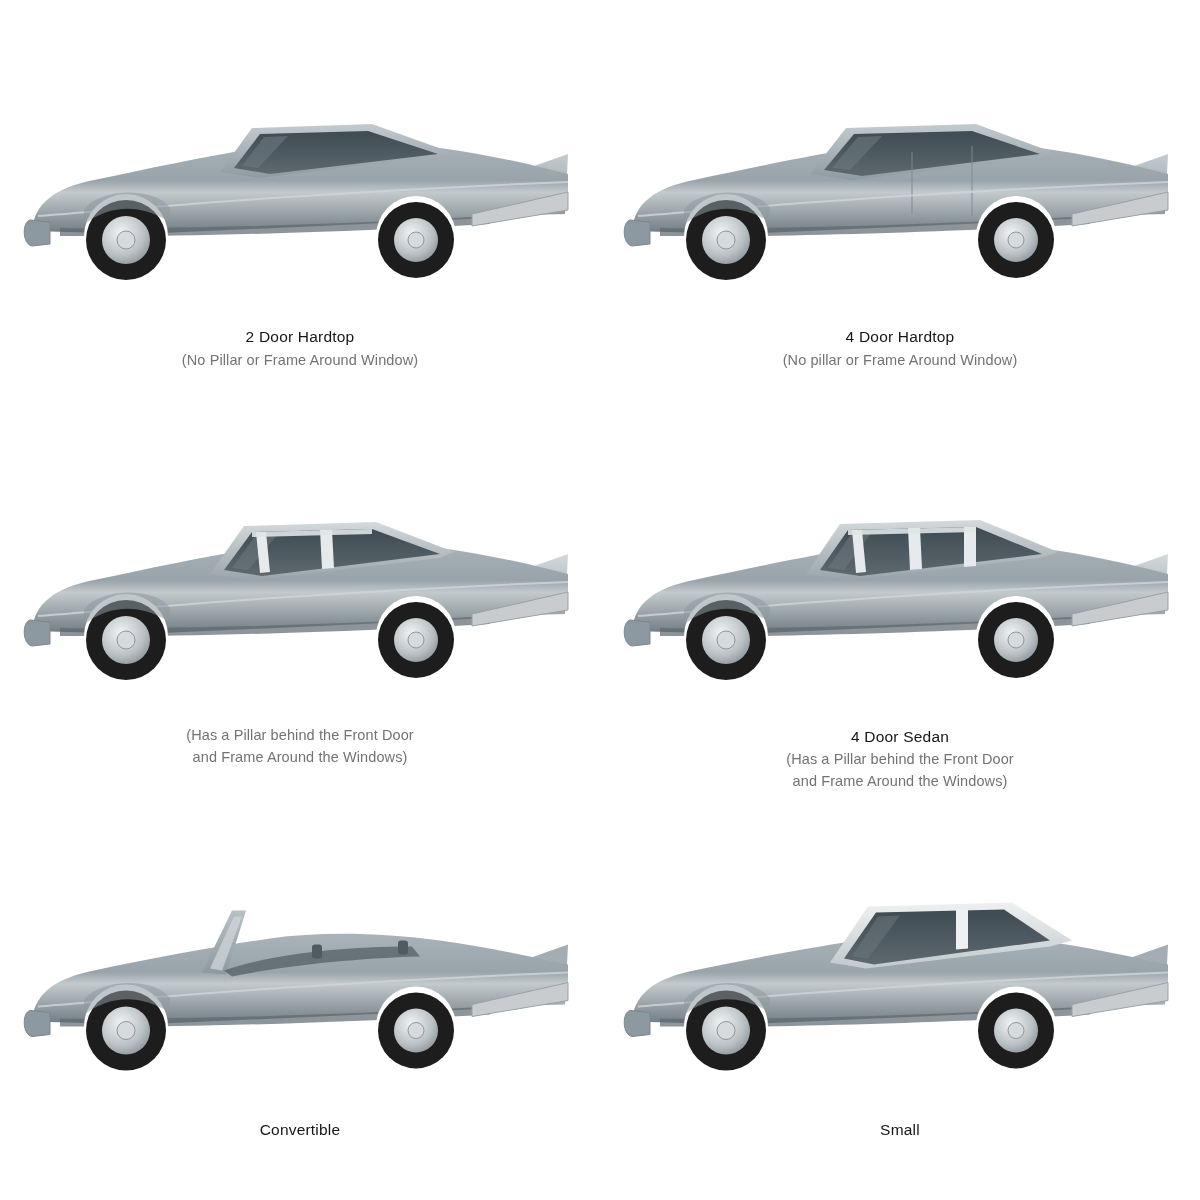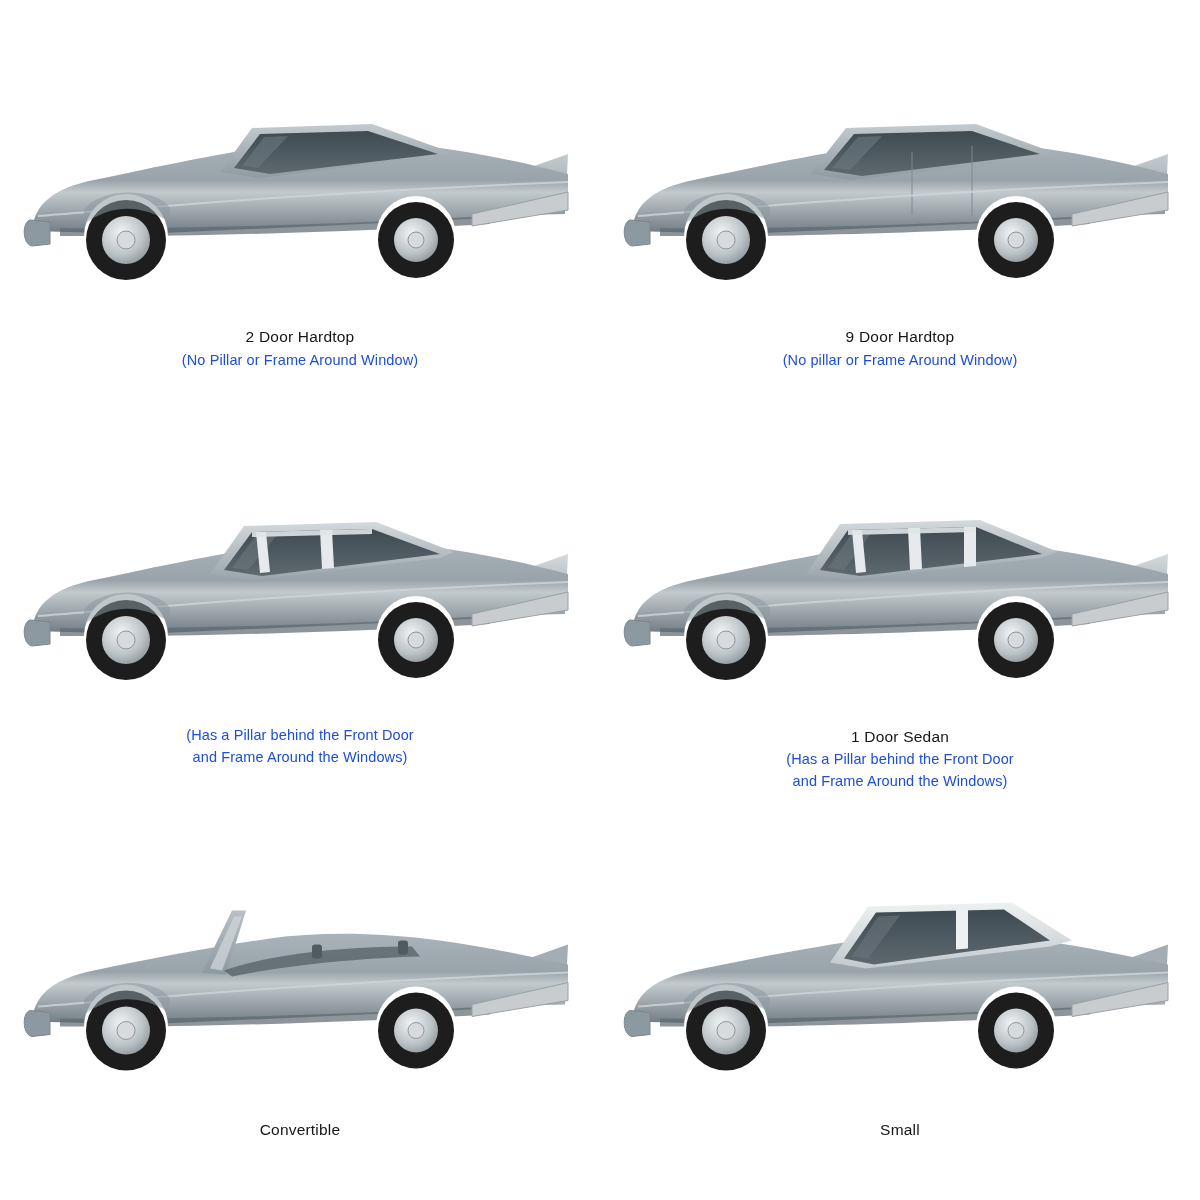--- a/index.html
+++ b/index.html
@@ -46,21 +46,21 @@
     line-height: 1.55;
     width: 560px;
   }
   .cap-title {
     font-size: 15.5px;
     color: #161616;
     letter-spacing: 0.2px;
   }
   .cap-sub {
     font-size: 14.5px;
-    color: #1d4ed8;
+    color: #737373;
     letter-spacing: 0.1px;
   }
   .cap-sub.tight { line-height: 1.5; text-align: center; }
   .cell.r3 .art { margin-top: 74px; height: 230px; }
   .cell.r3 .caption { margin-top: 14px; }
   .cap-sub.wide { width: 600px; margin-left: -20px; }
 </style>
 </head>
 <body>
 
@@ -181,21 +181,21 @@
           </g>
           <g>
             <circle cx="396" cy="144" r="38" fill="#1d1d1d"></circle>
             <circle cx="396" cy="144" r="22" fill="url(#hubB)"></circle>
             <circle cx="396" cy="144" r="8" fill="#d7dbdd" stroke="#8d969b"></circle>
           </g>
           <path d="M64 114 C78 92 136 90 150 112 L150 126 C120 108 92 108 64 128 Z" fill="#8d99a1" opacity="0.55"></path>
         </svg>
       </div>
       <div class="caption">
-        <div class="cap-title">9 Door Hardtop</div>
+        <div class="cap-title">4 Door Hardtop</div>
         <div class="cap-sub">(No pillar or Frame Around Window)</div>
       </div>
     </div>
 
     <div class="cell r2">
       <div class="art">
         <svg viewBox="0 0 560 215" xmlns="http://www.w3.org/2000/svg">
           <defs>
             <linearGradient id="bodyC" x1="0" y1="0" x2="0" y2="1">
               <stop offset="0" stop-color="#a9b3b9"></stop>
@@ -303,21 +303,21 @@
           </g>
           <g>
             <circle cx="396" cy="144" r="38" fill="#1d1d1d"></circle>
             <circle cx="396" cy="144" r="22" fill="url(#hubD)"></circle>
             <circle cx="396" cy="144" r="8" fill="#d7dbdd" stroke="#8d969b"></circle>
           </g>
           <path d="M64 114 C78 92 136 90 150 112 L150 126 C120 108 92 108 64 128 Z" fill="#8d99a1" opacity="0.55"></path>
         </svg>
       </div>
       <div class="caption">
-        <div class="cap-title">1 Door Sedan</div>
+        <div class="cap-title">4 Door Sedan</div>
         <div class="cap-sub tight">(Has a Pillar behind the Front Door</div>
         <div class="cap-sub tight">and Frame Around the Windows)</div>
       </div>
     </div>
 
     <div class="cell r3">
       <div class="art">
         <svg viewBox="0 0 560 225" xmlns="http://www.w3.org/2000/svg">
           <defs>
             <linearGradient id="bodyE" x1="0" y1="0" x2="0" y2="1">

